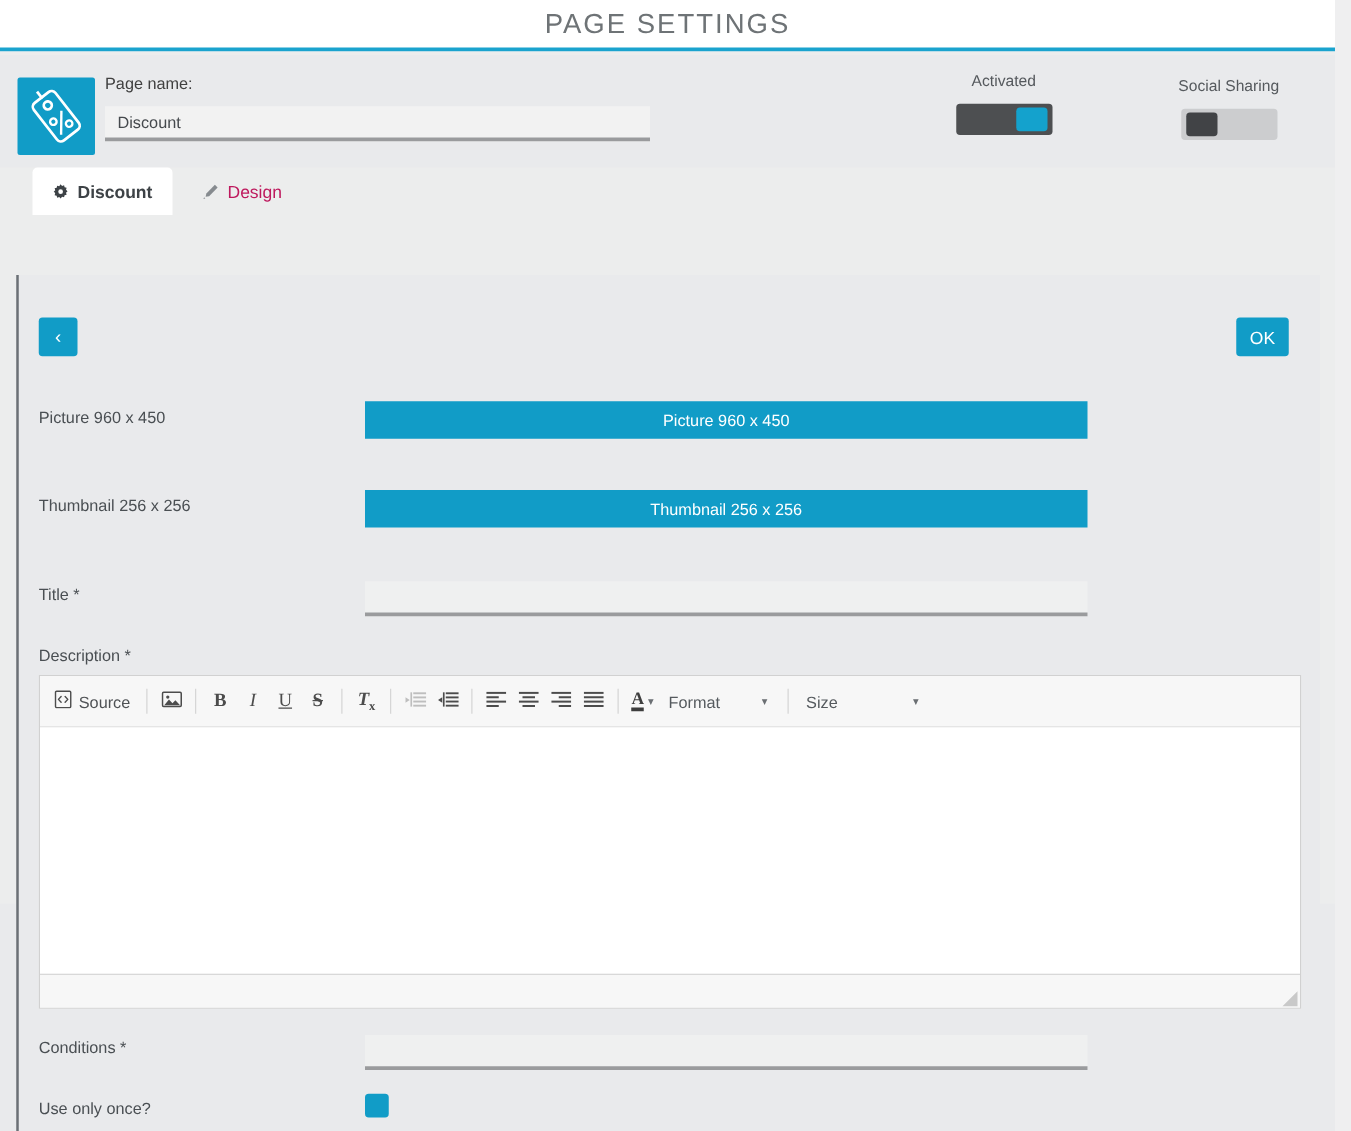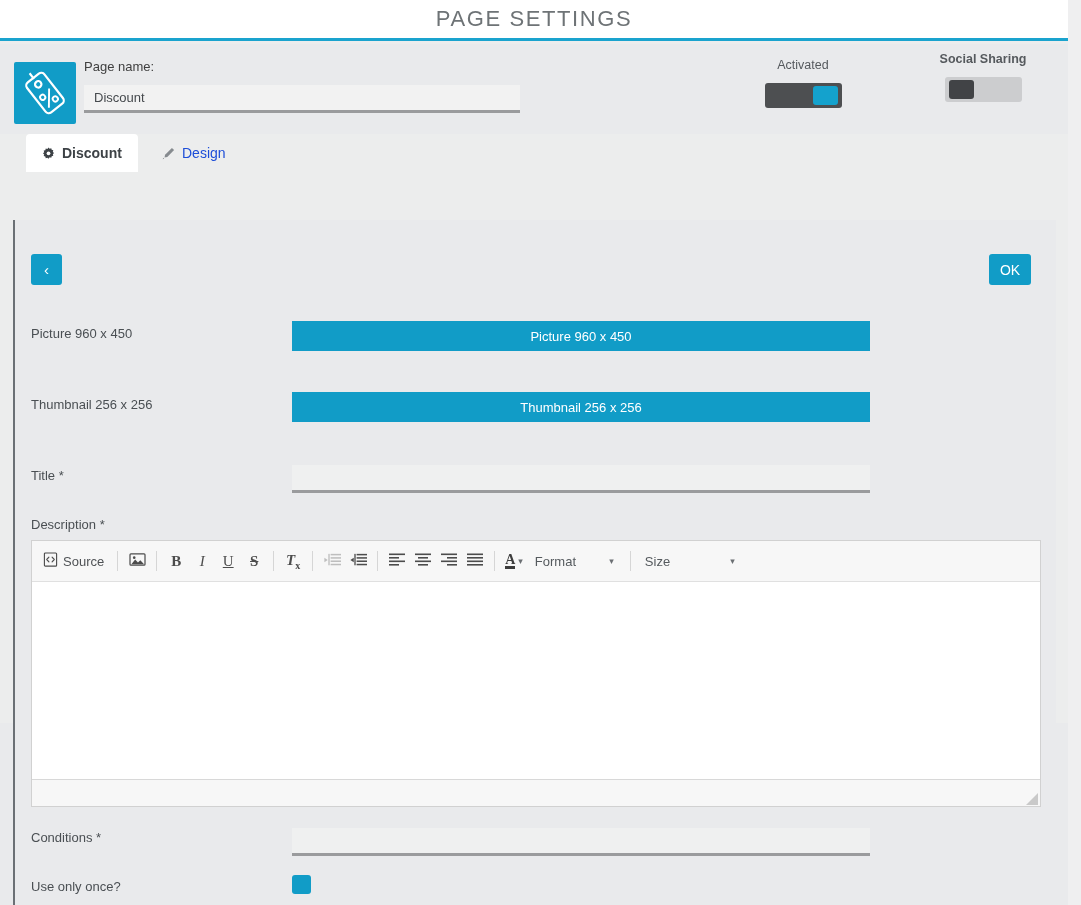--- a/index.html
+++ b/index.html
@@ -81,21 +81,21 @@
     color: #45494d;
     font-family: "Liberation Sans", sans-serif;
     outline: none;
   }
 
   .switch-group {
     position: absolute;
     text-align: center;
   }
   .switch-group.activated { left: 742px; top: 14px; width: 122px; }
-  .switch-group.social    { left: 922px; top: 8px; width: 122px; font-weight: bold; }
+  .switch-group.social    { left: 922px; top: 18px; width: 122px; }
   .switch-label {
     font-size: 12.5px;
     color: #55595d;
     display: block;
     margin-bottom: 11px;
   }
   .switch {
     position: relative;
     display: inline-block;
     width: 77px; height: 25px;
@@ -133,21 +133,21 @@
   }
   .tab.active {
     left: 26px;
     background: #ffffff;
     border-radius: 4px 4px 0 0;
     color: #3d4246;
     font-weight: bold;
   }
   .tab.inactive {
     left: 146px;
-    color: #1d4ed8;
+    color: #be185d;
     font-weight: normal;
   }
   .tab .tab-ico { display: inline-flex; align-items: center; }
 
   
   .content-panel {
     position: absolute;
     top: 172px; left: 13px;
     width: 1043px; height: 48px;
     background: #ffffff;

